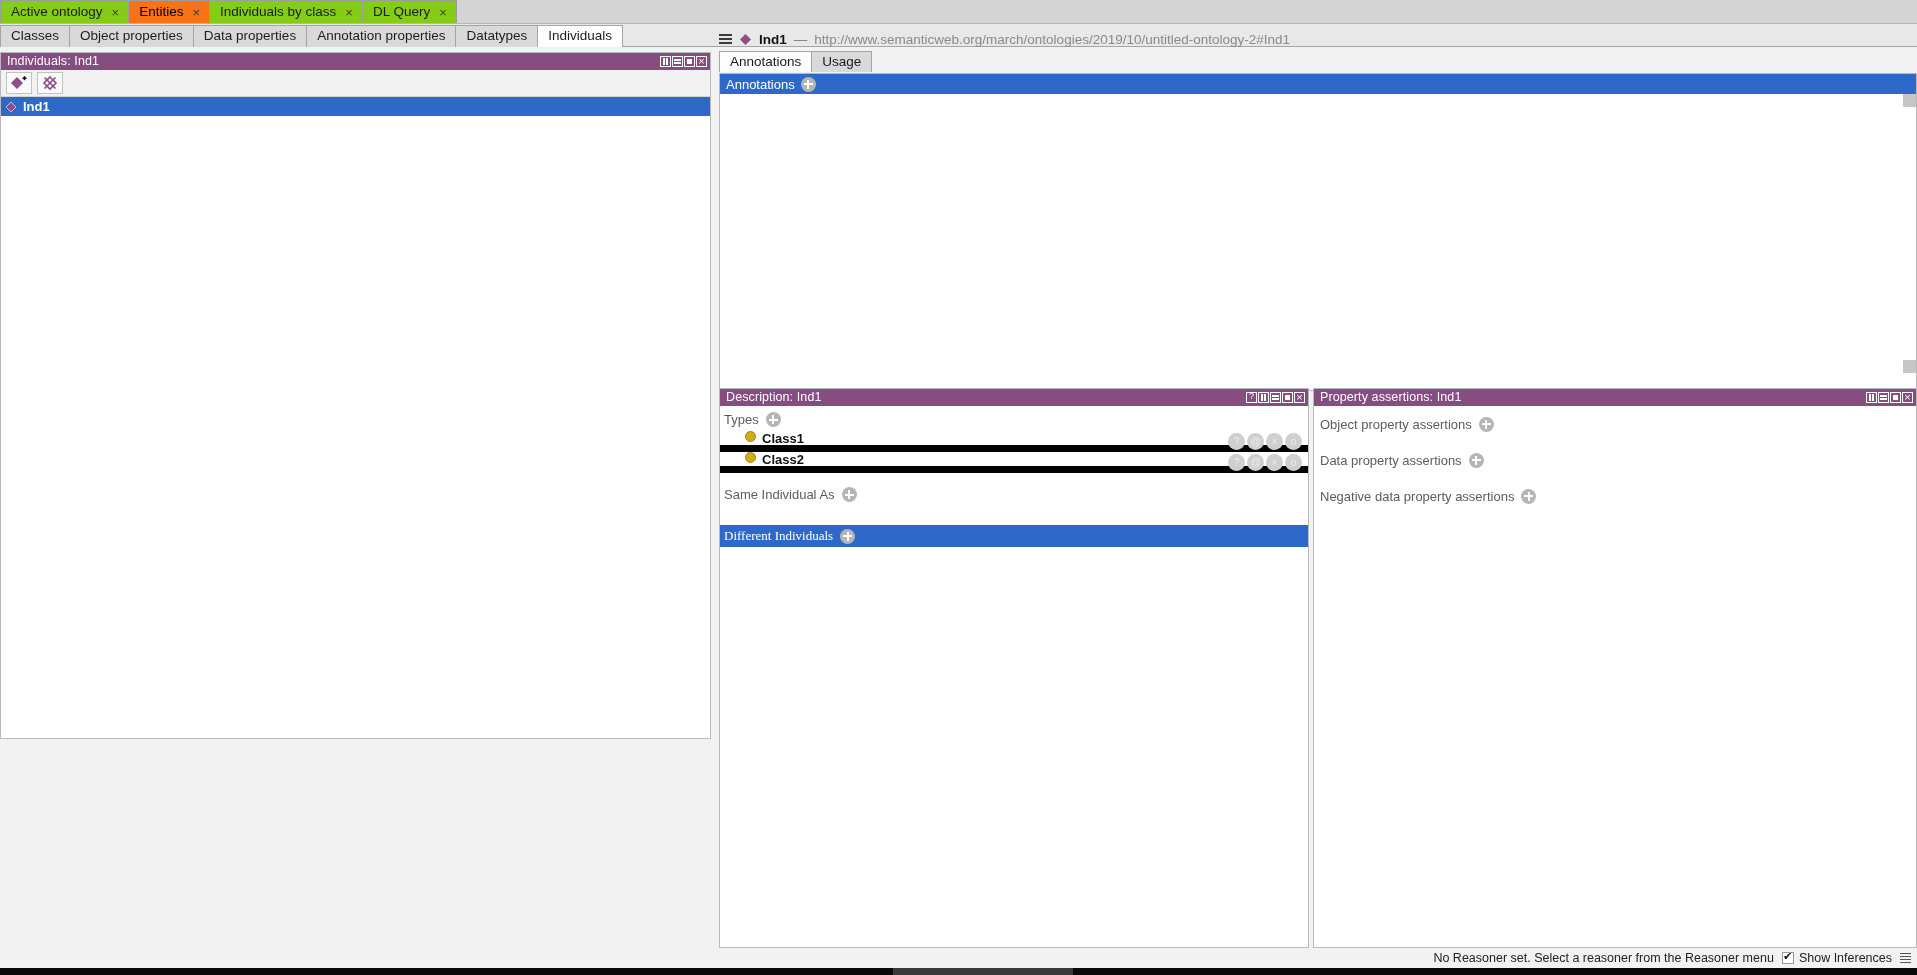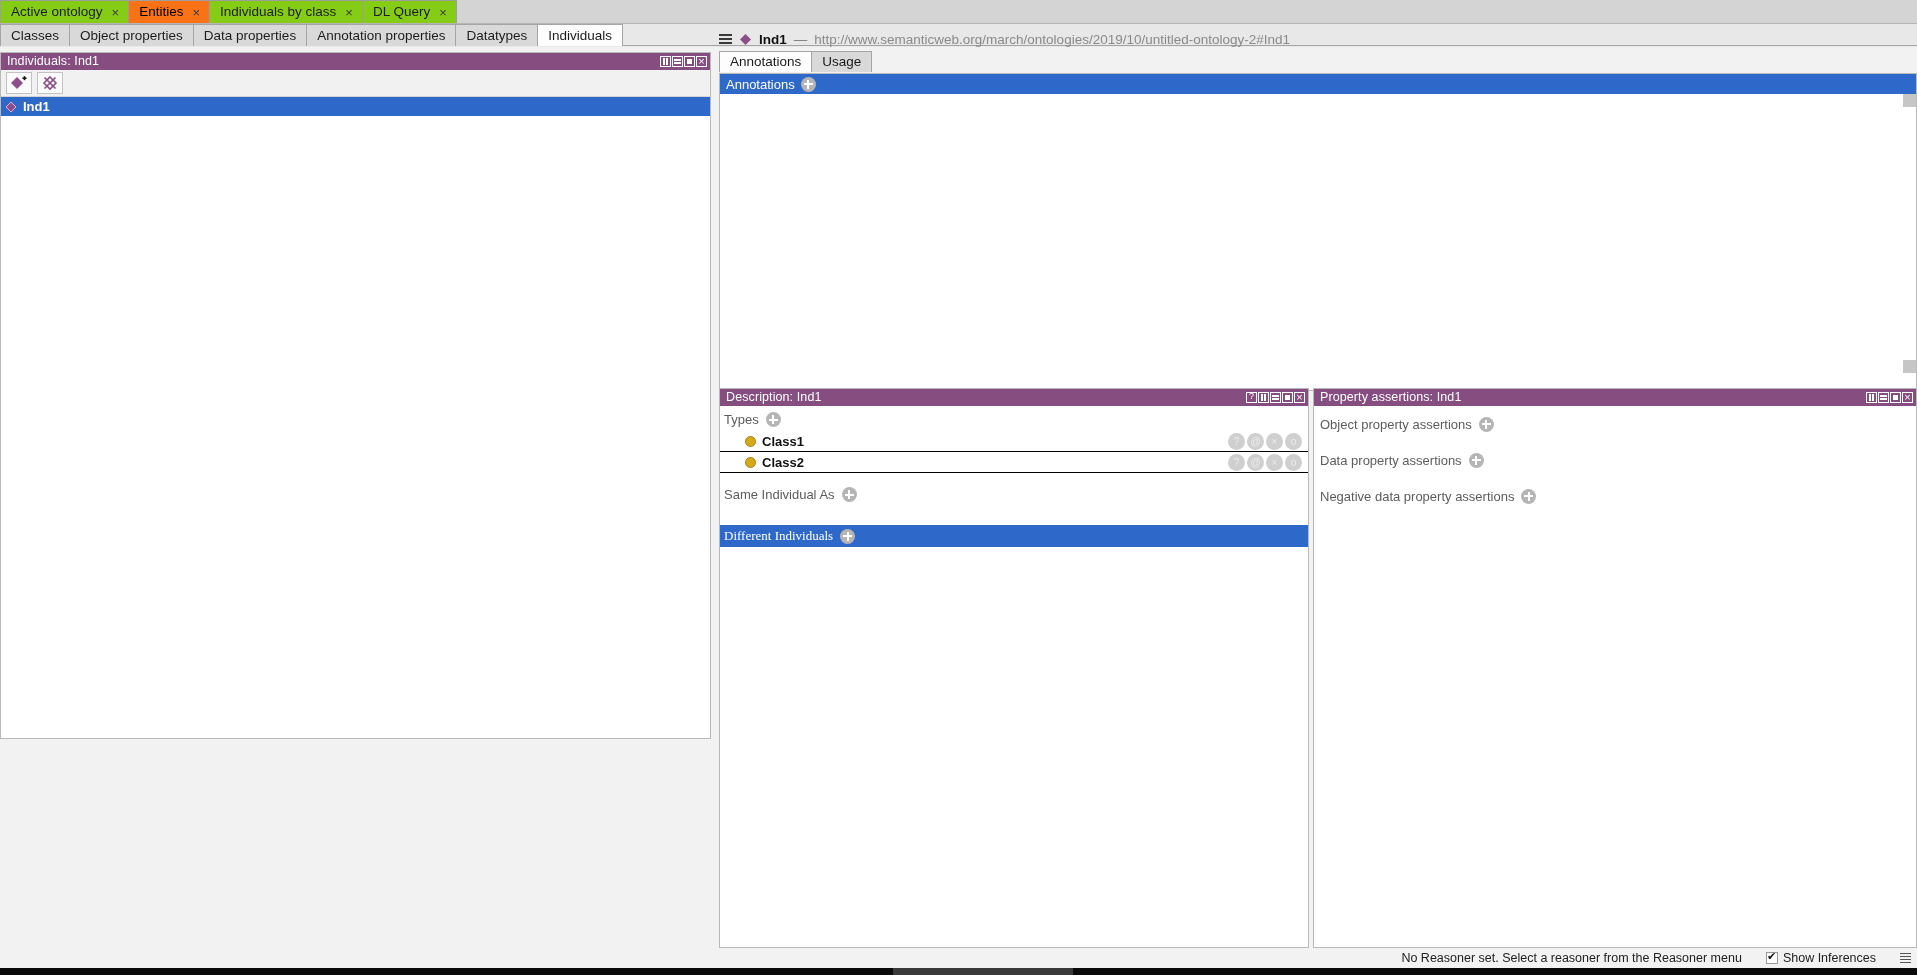--- a/index.html
+++ b/index.html
@@ -30,21 +30,21 @@
     font-size: 13.5px; color: #1d1d1d; line-height: 1;
     cursor: default;
   }
   .ttab.active { background: #f97316; color: #000; text-align: center; }
   .ttab .x { color: #3b3b3b; font-size: 13px; }
 
   
   .subtabbar {
     position: absolute; left: 0; top: 24px; width: 1917px; height: 23px;
     background: #e8e8e8;
-    display: flex; align-items: flex-start;
+    display: flex; align-items: center;
   }
   .stab {
     height: 22px; display: flex; align-items: center;
     padding: 0 10px;
     background: #d9d9d9;
     border: 1px solid #a5a5a5; border-bottom: none;
     margin-right: -1px;
     font-size: 13.5px; color: #1d1d1d; line-height: 1;
     cursor: default;
   }
@@ -151,22 +151,22 @@
   .plus::after { top: 3px; bottom: 3px; left: 6.5px; width: 2px; }
 
   
   #description-panel { left: 719px; top: 388px; width: 590px; height: 560px; }
   .sec-label {
     display: flex; align-items: center; gap: 7px;
     padding: 6px 0 4px 4px; color: #5c5c5c; font-size: 13px;
   }
   .sec-label.sel { background: #2e68c8; color: #fff; padding: 3px 0 3px 4px; }
   .type-row {
-    height: 21px; display: flex; align-items: center;
-    padding-left: 25px; border-bottom: 1px solid #000000;
+    height: 21px; display: flex; 
+    padding-left: 25px; border-bottom: 7px solid #000000;
     position: relative;
   }
   .type-row .dot {
     width: 11px; height: 11px; border-radius: 50%;
     background: #d4aa18; border: 1px solid #a88510;
     margin-right: 6px; flex: 0 0 auto;
   }
   .type-row .tname { font-weight: bold; font-size: 13px; color: #111; }
   .rowbtns { position: absolute; right: 6px; top: 2px; display: flex; gap: 2px; }
   .rbtn {
@@ -179,21 +179,21 @@
   #property-assertions-panel { left: 1313px; top: 388px; width: 604px; height: 560px; }
   .pa-row {
     display: flex; align-items: center; gap: 7px;
     padding-left: 6px; height: 36px; color: #5c5c5c; font-size: 13px;
   }
 
   
   #statusbar {
     position: absolute; left: 0; bottom: 7px; width: 1917px; height: 20px;
     display: flex; align-items: center; justify-content: flex-end;
-    gap: 24px; padding-right: 6px; font-size: 12.5px; color: #222;
+    gap: 8px; padding-right: 6px; font-size: 12.5px; color: #222;
     background: #f2f2f2;
   }
   #statusbar .cbwrap { display: flex; align-items: center; gap: 5px; }
   .chk {
     width: 12px; height: 12px; border: 1px solid #999; background: #fff;
     position: relative; display: inline-block; cursor: default;
   }
   .chk::after {
     content: "\2714"; position: absolute; left: 0px; top: -3px;
     font-size: 11px; color: #111;

